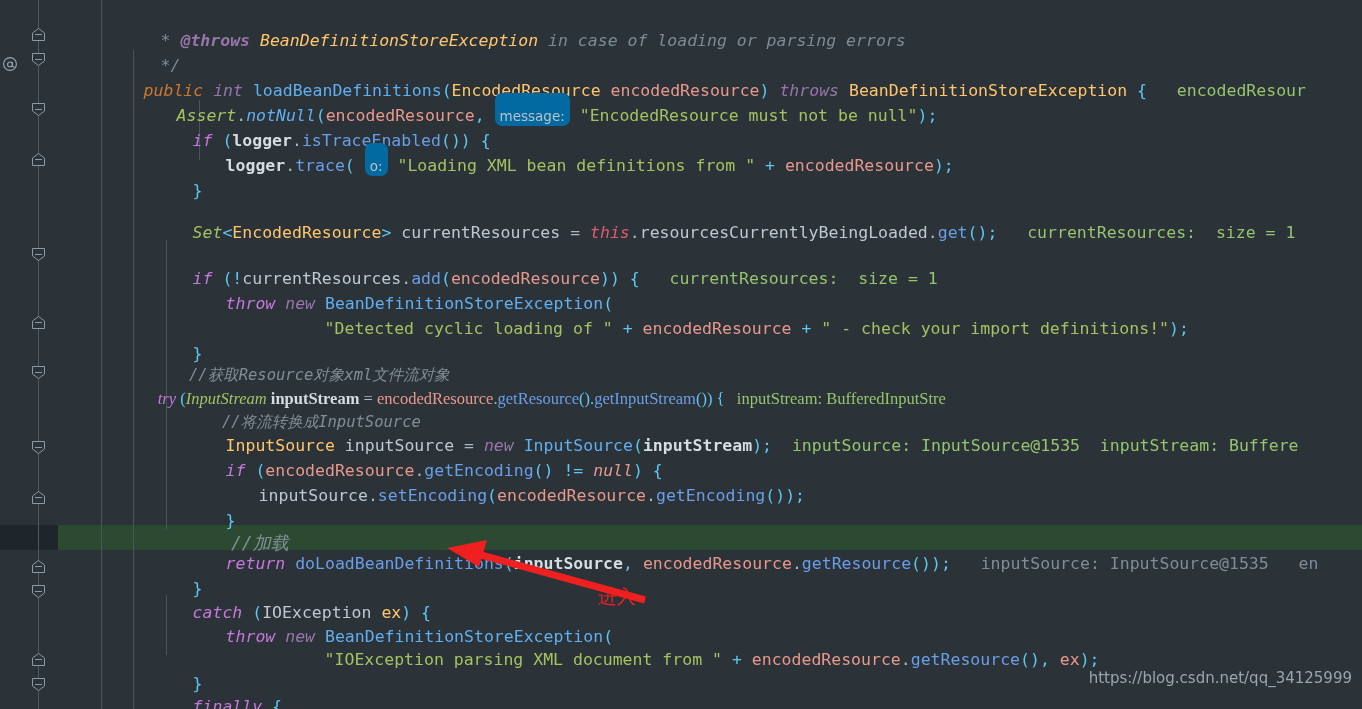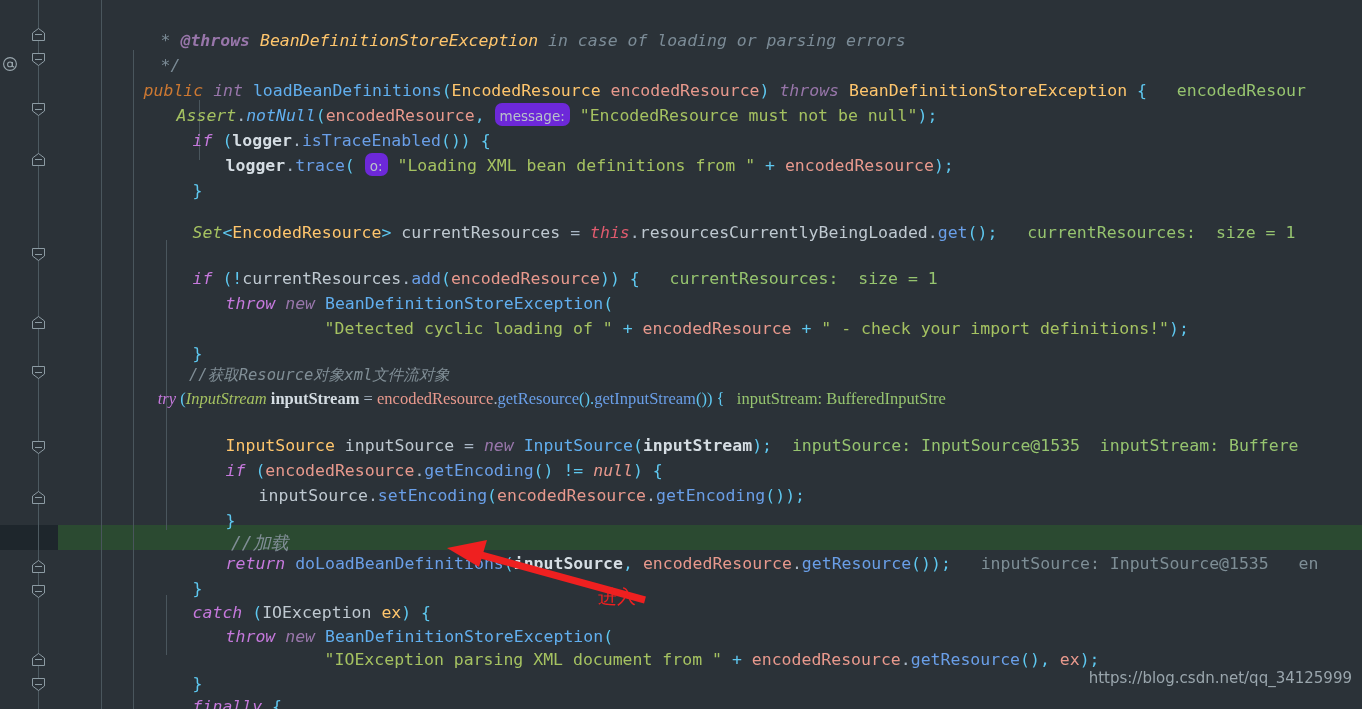--- a/index.html
+++ b/index.html
@@ -123,24 +123,24 @@
   .jdtag   { color: #9876aa; font-style: italic; font-weight: bold; }
   .jdtype  { color: #ffc66d; font-style: italic; }
   .thisk   { color: #e05b6e; font-style: italic; }
   .bold    { color: #d5dde3; font-weight: bold; }
   .whitei  { color: #bfc9d1; }
   .hint    { color: #96c46f; }
   .hint-dim{ color: #7e8e96; }
   .nullk   { color: #e8998d; font-style: italic; }
 
   .pillbox {
-    background: #6d28d9;
+    background: #0369a1;
     color: #b8c2c9;
     border-radius: 7px;
-    padding: 5px 5px 2px 5px;
+    padding: 15px 5px 2px 5px;
     font-family: "DejaVu Sans", "Liberation Sans", sans-serif;
     font-size: 13.5px;
   }
 
   
   .overlay-svg {
     position: absolute;
     left: 0; top: 0;
     width: 1362px;
     height: 709px;
@@ -322,20 +322,23 @@
     </div>
 
     <div class="line" style="top:338px; left:133px; font-size:15.5px;">
       <span class="cmt">//获取Resource对象xml文件流对象</span>
     </div>
 
     <div class="line" style="top:361px; left:133px;font-family:Liberation Serif, serif;">
       <span class="ctl">try </span><span class="punct">(</span><span class="typeg">InputStream </span><span class="bold">inputStream </span><span class="ident">= </span><span class="field">encodedResource</span><span class="ident">.</span><span class="call">getResource</span><span class="punct">().</span><span class="call">getInputStream</span><span class="punct">()) { </span><span class="hint">  inputStream: BufferedInputStre</span>
     </div>
 
+    <div class="line" style="top:385px; left:166px; font-size:15.5px;">
+      <span class="cmt">//将流转换成InputSource</span>
+    </div>
 
     <div class="line" style="top:408px; left:166px;">
       <span class="type">InputSource </span><span class="whitei">inputSource </span><span class="ident">= </span><span class="kw2">new </span><span class="method">InputSource</span><span class="punct">(</span><span class="bold">inputStream</span><span class="punct">); </span><span class="hint"> inputSource: InputSource@1535  inputStream: Buffere</span>
     </div>
 
     <div class="line" style="top:458px; left:199px;">
       <span class="whitei">inputSource</span><span class="ident">.</span><span class="call">setEncoding</span><span class="punct">(</span><span class="field">encodedResource</span><span class="ident">.</span><span class="call">getEncoding</span><span class="punct">());</span>
     </div>
 
     <div class="line" style="top:433px; left:166px;">

